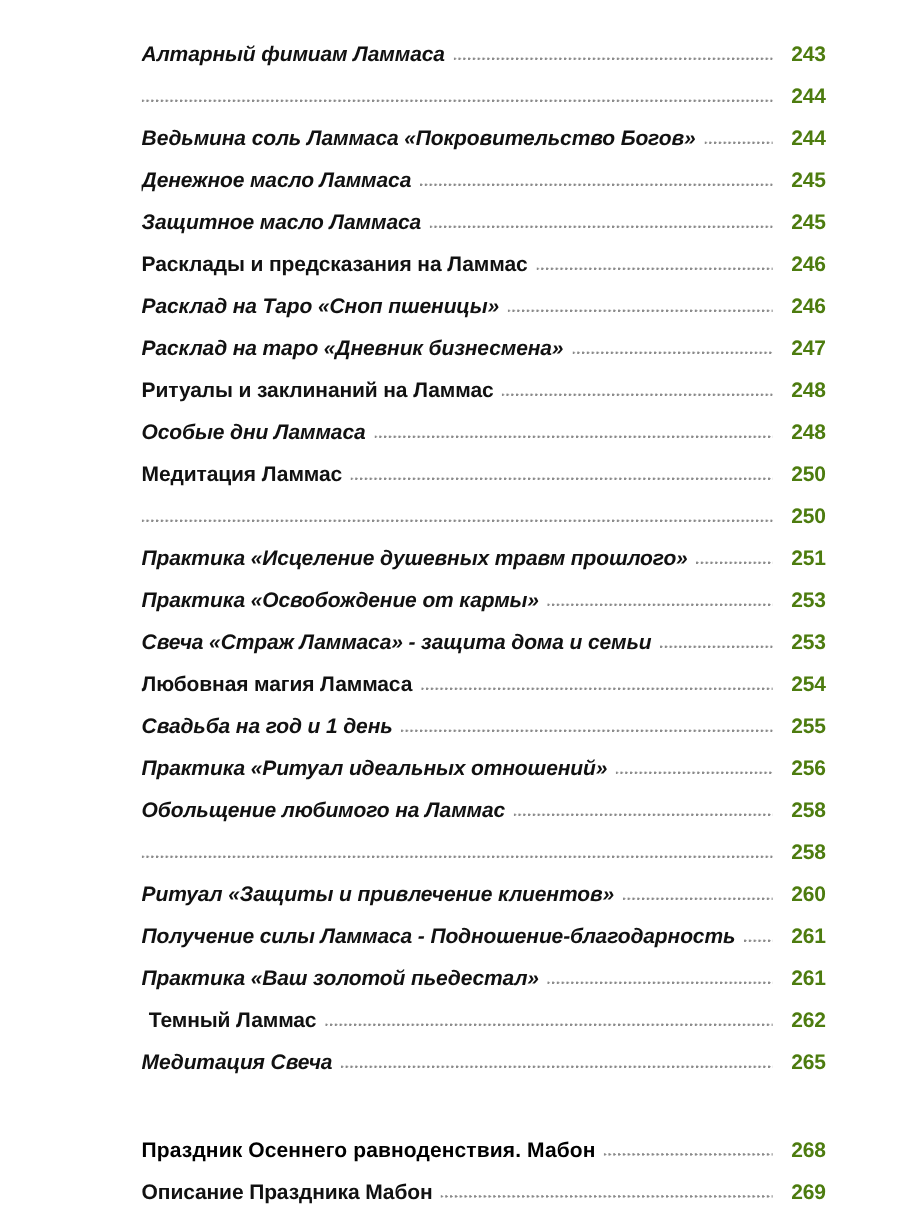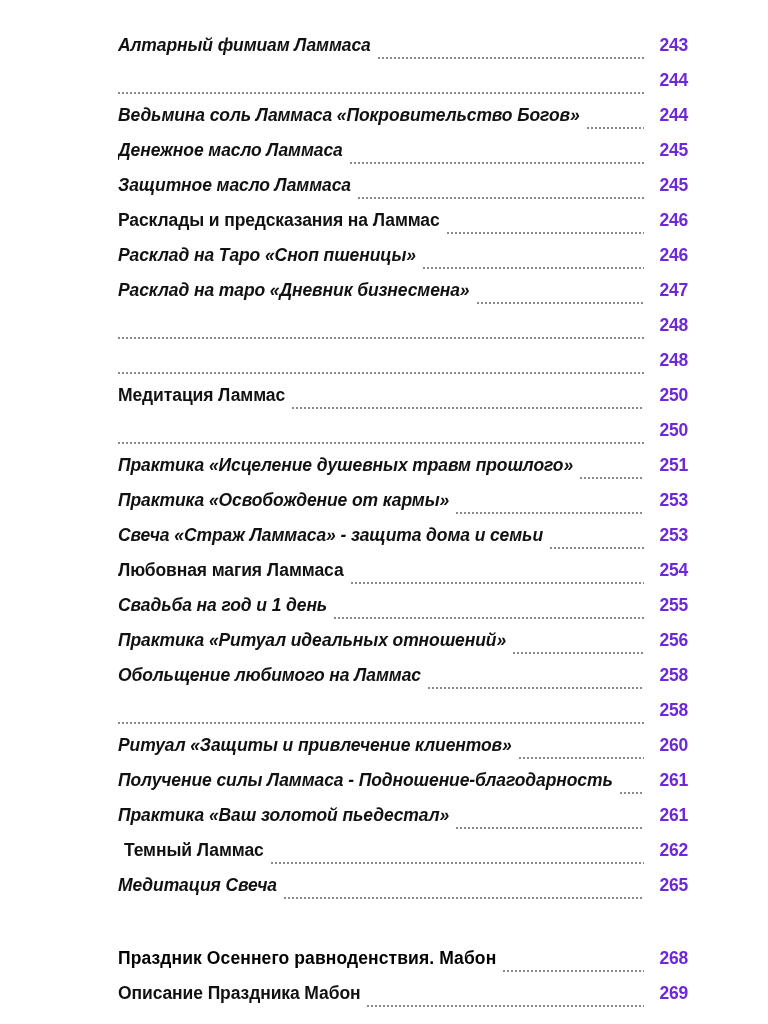--- a/index.html
+++ b/index.html
@@ -24,21 +24,21 @@
     padding: 28px 80px 0 118px;
   }
 
   .toc-list {
     display: block;
     width: 570px;
   }
 
   .toc-entry {
     display: flex;
-    align-items: flex-end;
+    align-items: center;
     width: 100%;
     height: 35px;
     line-height: 35px;
     white-space: nowrap;
   }
 
   .toc-title {
     flex: 0 1 auto;
     font-size: 17.5px;
     font-weight: bold;
@@ -90,21 +90,21 @@
     background-repeat: repeat-x;
   }
 
   .toc-page-num {
     flex: 0 0 auto;
     width: 42px;
     text-align: right;
     font-size: 17.5px;
     font-weight: bold;
     font-style: normal;
-    color: #6d28d9;
+    color: #4d7c0f;
     padding-left: 2px;
     letter-spacing: -0.2px;
   }
 </style>
 </head>
 <body>
 
 <div id="toc-page">
   <div class="toc-list" id="toc-list">
       <div class="toc-entry">
@@ -140,24 +140,26 @@
         <span class="toc-title">Расклад на Таро «Сноп пшеницы»</span>
         <span class="toc-leader"></span>
         <span class="toc-page-num">246</span>
       </div>
       <div class="toc-entry">
         <span class="toc-title">Расклад на таро «Дневник бизнесмена»</span>
         <span class="toc-leader"></span>
         <span class="toc-page-num">247</span>
       </div>
       <div class="toc-entry upright">
+        <span class="toc-title">Ритуалы и заклинаний на Ламмас</span>
         <span class="toc-leader"></span>
         <span class="toc-page-num">248</span>
       </div>
       <div class="toc-entry">
+        <span class="toc-title">Особые дни Ламмаса</span>
         <span class="toc-leader"></span>
         <span class="toc-page-num">248</span>
       </div>
       <div class="toc-entry upright">
         <span class="toc-title">Медитация Ламмас</span>
         <span class="toc-leader"></span>
         <span class="toc-page-num">250</span>
       </div>
       <div class="toc-entry upright">
         <span class="toc-leader"></span>

